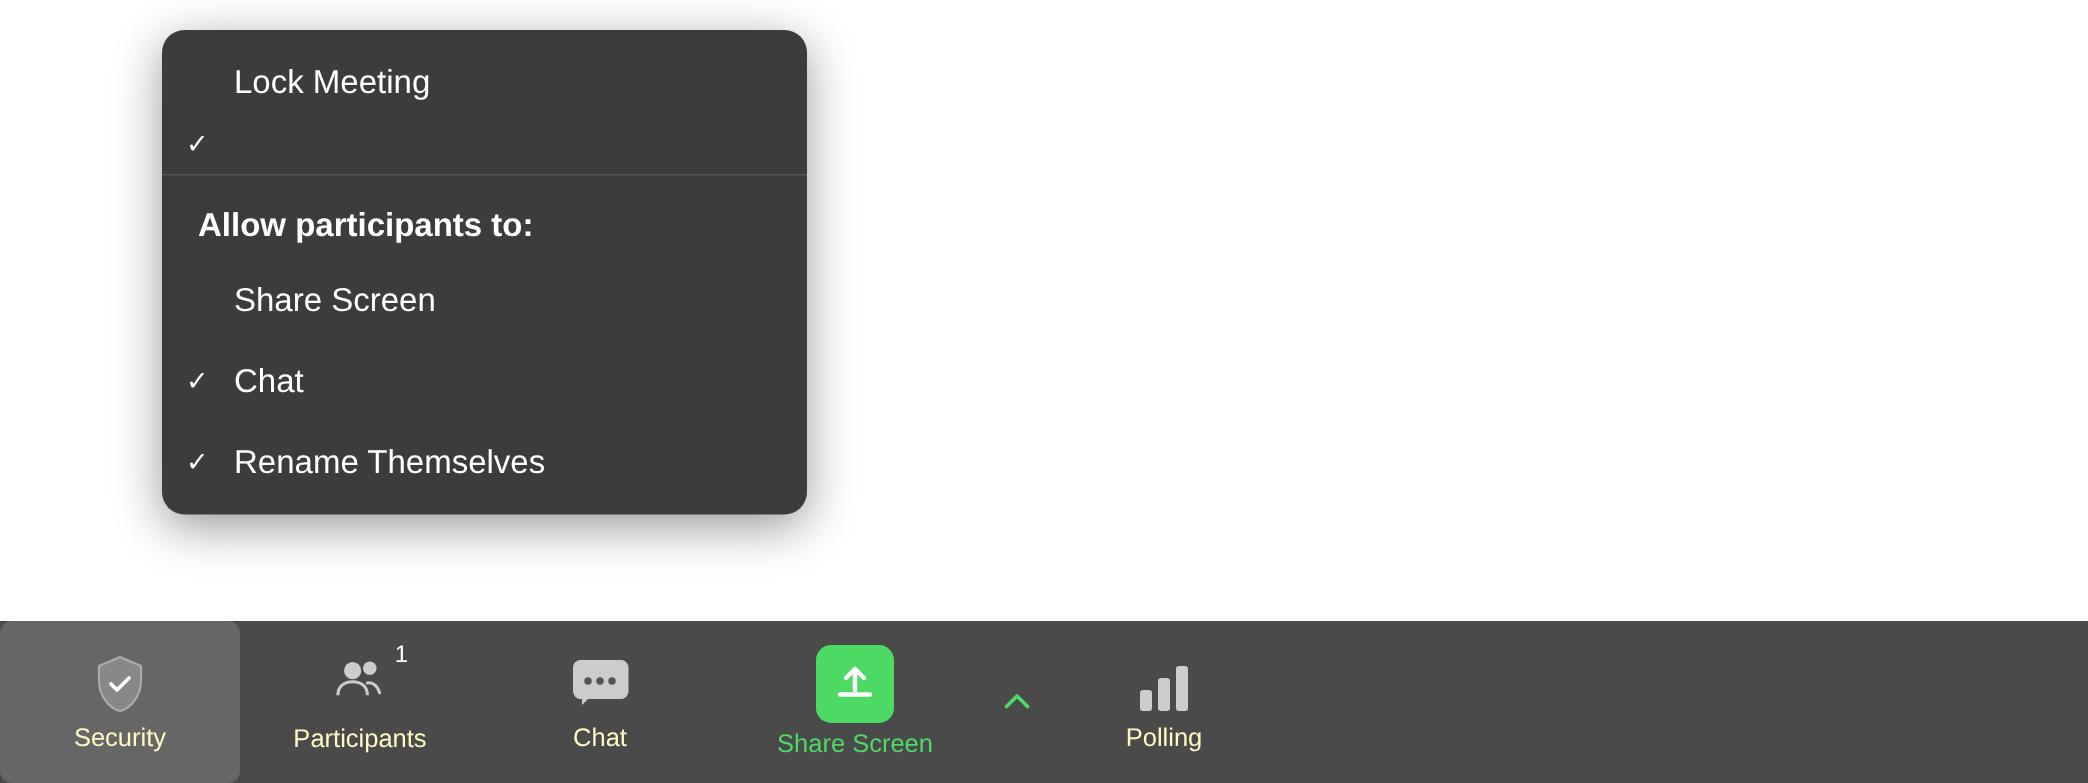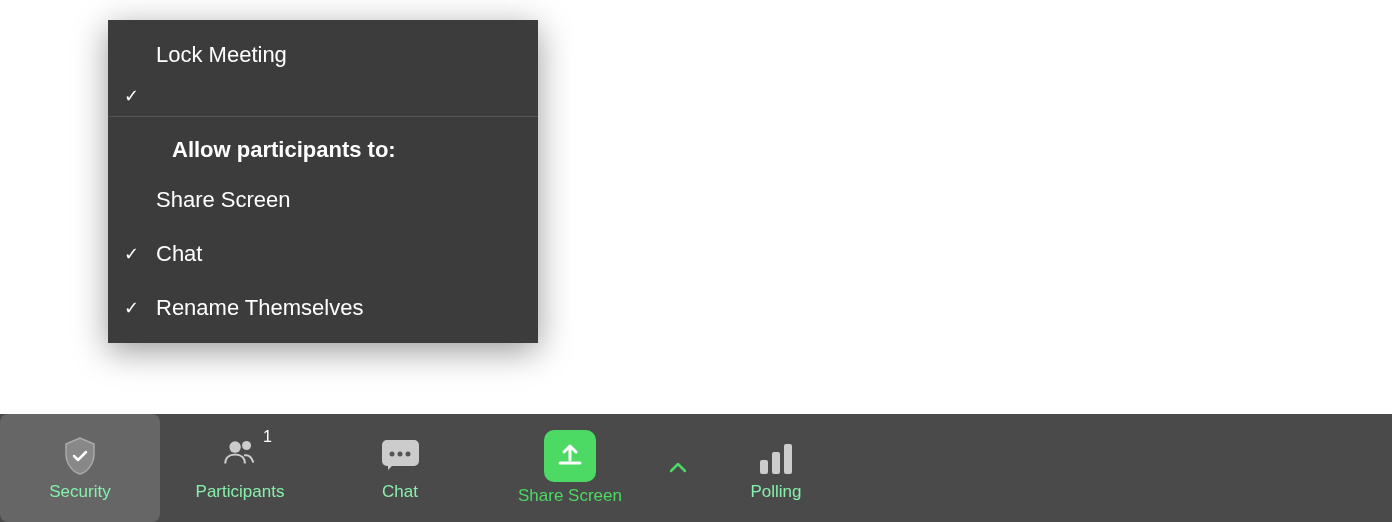--- a/index.html
+++ b/index.html
@@ -21,21 +21,21 @@
       position: relative;
     }
 
     
     .dropdown-menu {
       position: absolute;
       top: 20px;
       left: 108px;
       width: 430px;
       background: #3c3c3c;
-      border-radius: 0;
+      border-radius: 15px;
       padding: 8px 0;
       box-shadow: 0 8px 32px rgba(0,0,0,0.4);
     }
 
     .menu-item {
       display: flex;
       align-items: center;
       padding: 14px 24px;
       color: #ffffff;
       font-size: 22px;
@@ -62,21 +62,20 @@
       height: 1px;
       background: #555555;
       margin: 6px 0;
     }
 
     .menu-section-header {
       padding: 14px 24px 10px 24px;
       color: #ffffff;
       font-size: 22px;
       font-weight: 700;
-      margin-left: 40px;
     }
 
     
     .toolbar {
       width: 100%;
       height: 108px;
       background: #4a4a4a;
       display: flex;
       align-items: center;
       justify-content: flex-start;
@@ -96,21 +95,21 @@
       position: relative;
     }
 
     .toolbar-item.active {
       background: #666666;
       border-radius: 8px;
     }
 
     .toolbar-item .label {
       font-size: 17px;
-      color: #86efac;
+      color: #fef9c3;
     }
 
     .toolbar-item .label.green {
       color: #4cd964;
     }
 
     .chevron-btn {
       display: flex;
       flex-direction: column;
       align-items: center;

